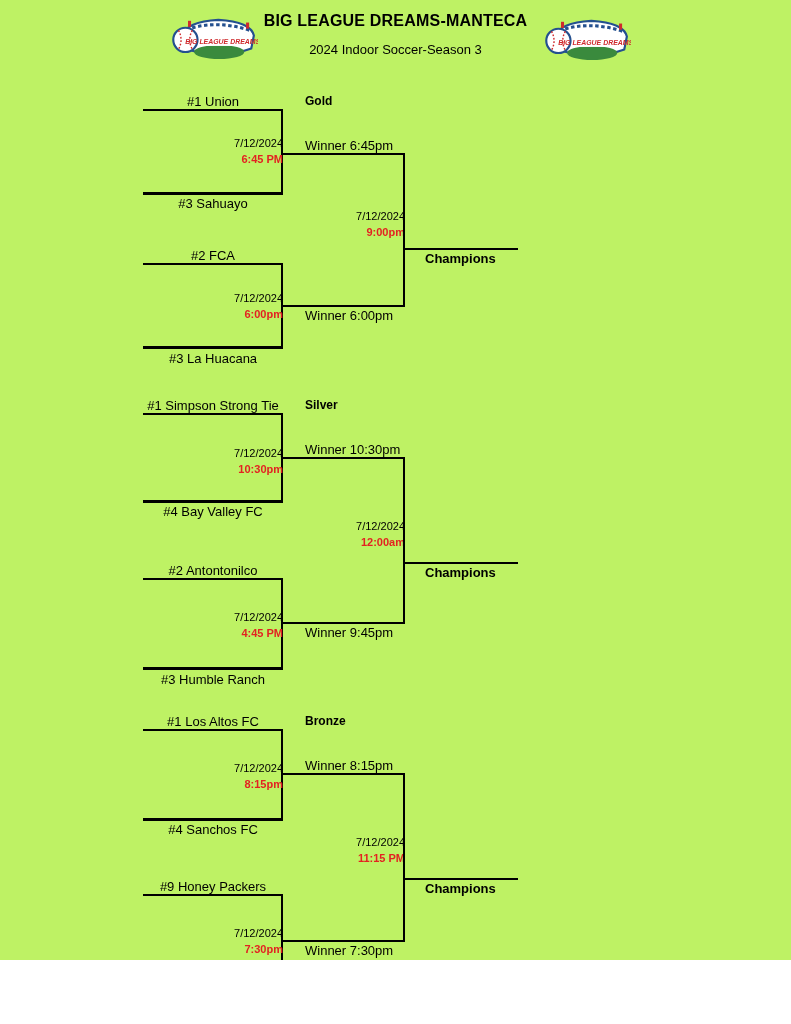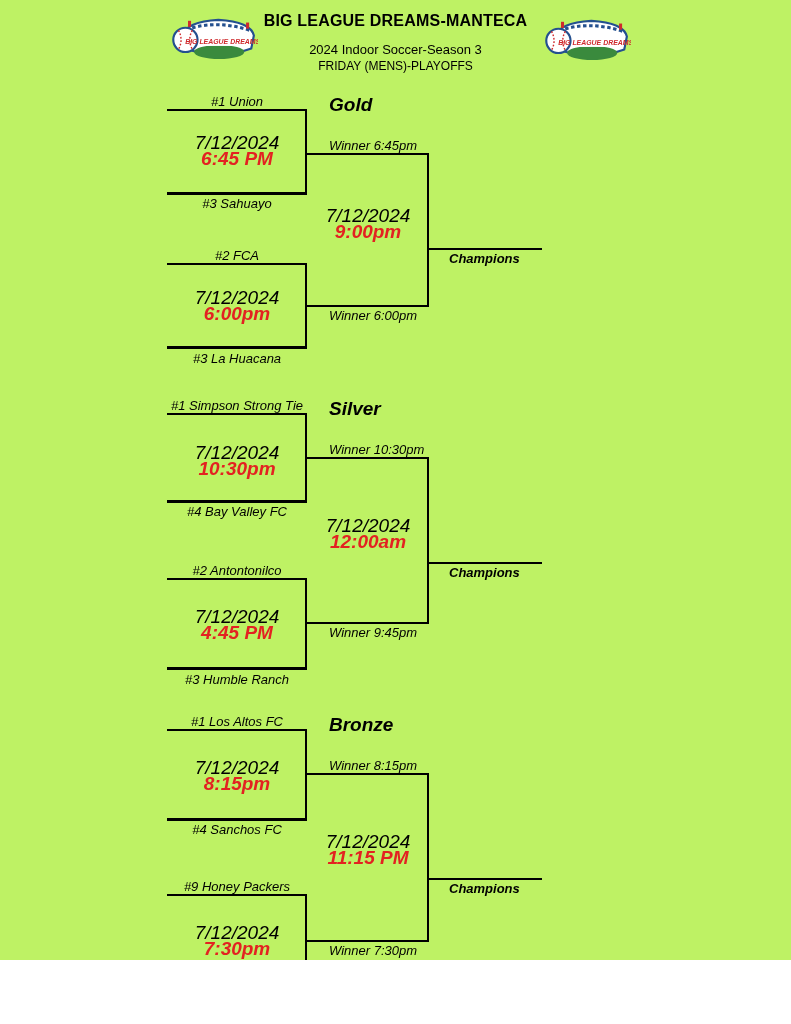--- a/index.html
+++ b/index.html
@@ -20,21 +20,21 @@
   .titles { position:absolute; top:12px; left:0; right:0; text-align:center; }
   .title    { font-size:16px; font-weight:bold; letter-spacing:.2px; }
   .subtitle { font-size:13px; margin-top:12px; }
   .division { font-size:12px; margin-top:2px; }
   .logo { position:absolute; width:88px; height:52px; }
   .logo-left  { left:170px; top:13px; }
   .logo-right { left:543px; top:14px; }
   .logo text { font-family:"Liberation Sans", sans-serif; }
 
   
-  .bracket { position:absolute; left:162px; width:410px;font-style:italic; }
+  .bracket { position:absolute; left:138px; width:410px; }
   .b0 { top:93px;  height:300px; --d1:42px; --l2:99px;  --fd:115px; --l3:170px; --d3:197px; --w2:212px; --l4:253px; --ch:155px; }
   .b1 { top:397px; height:300px; --d1:48px; --l2:103px; --fd:121px; --l3:181px; --d3:212px; --w2:225px; --l4:270px; --ch:165px; }
   .b2 { top:713px; height:300px; --d1:47px; --l2:105px; --fd:121px; --l3:181px; --d3:212px; --w2:227px; --l4:274px; --ch:165px; }
 
   .line  { position:absolute; background:#000; }
   .l1    { top:16px; left:5px; width:140px; height:2px; }
   .v1    { left:143px; top:16px; width:2px; height:calc(var(--l2) - 16px + 3px); }
   .l2    { top:var(--l2); left:5px; width:140px; height:3px; }
   .w1line{ top:60px; left:145px; width:122px; height:2px; }
   .l3    { top:var(--l3); left:5px; width:140px; height:2px; }
@@ -43,23 +43,23 @@
   .l4    { top:var(--l4); left:5px; width:140px; height:3px; }
   .vfinal{ left:265px; top:60px; width:2px; height:calc(var(--w2) - 60px + 2px); }
   .chline{ top:var(--ch); left:267px; width:113px; height:2px; }
 
   .team { position:absolute; left:5px; width:140px; text-align:center; font-size:13px; white-space:nowrap; }
   .team1 { top:1px; }
   .team2 { top:calc(var(--l2) + 4px); }
   .team3 { top:calc(var(--l3) - 15px); }
   .team4 { top:calc(var(--l4) + 5px); }
 
-  .tier { position:absolute; left:167px; top:1px; font-size:19px; font-weight:bold; }
-
-  .date-block { position:absolute; text-align:center; font-size:19px; line-height:16px; }
+  .tier { position:absolute; left:167px; top:1px; font-size:12px; font-weight:bold; }
+
+  .date-block { position:absolute; text-align:right; font-size:11px; line-height:16px; }
   .d1 { top:var(--d1); left:5px; width:140px; }
   .fd { top:var(--fd); left:145px; width:122px; }
   .d3 { top:var(--d3); left:5px; width:140px; }
   .time { color:var(--red); font-weight:bold; }
 
   .winner-label { position:absolute; left:167px; font-size:13px; white-space:nowrap; }
   .w1text { top:45px; }
   .w2text { top:calc(var(--w2) + 3px); }
 
   .champ { position:absolute; left:287px; top:calc(var(--ch) + 3px); width:110px; font-size:13px; font-weight:bold; }
@@ -78,21 +78,20 @@
     <rect x="28" y="27" width="64" height="11" fill="#ffffff"></rect>
     <circle cx="17" cy="31" r="14" fill="#ffffff" stroke="#24508f" stroke-width="2.5"></circle>
     <path d="M9 20 q6 11 0 22" fill="none" stroke="#cf2a2d" stroke-width="1.6" stroke-dasharray="2 2"></path>
     <path d="M25 20 q-6 11 0 22" fill="none" stroke="#cf2a2d" stroke-width="1.6" stroke-dasharray="2 2"></path>
     <text x="60" y="36" text-anchor="middle" font-size="8" font-weight="bold" font-style="italic" fill="#cf2a2d">BIG LEAGUE DREAMS</text>
   </svg>
 
   <div class="titles">
     <div class="title">BIG LEAGUE DREAMS-MANTECA</div>
     <div class="subtitle">2024 Indoor Soccer-Season 3</div>
-    <div class="division">FRIDAY (MENS)-PLAYOFFS</div>
   </div>
 
   <svg class="logo logo-right" viewBox="0 0 100 60" aria-hidden="true">
     <path d="M14 26 Q18 10 55 8 Q92 10 96 26 L93 41 Q55 55 17 41 Z" fill="#ffffff" stroke="#24508f" stroke-width="2.5"></path>
     <path d="M18 19 Q55 7 94 21" fill="none" stroke="#24508f" stroke-width="3.5" stroke-dasharray="4 3"></path>
     <rect x="20" y="9" width="3.5" height="7" fill="#cf2a2d"></rect>
     <rect x="87" y="11" width="3.5" height="7" fill="#cf2a2d"></rect>
     <ellipse cx="56" cy="45" rx="29" ry="8" fill="#3a8a3d"></ellipse>
     <rect x="28" y="27" width="64" height="11" fill="#ffffff"></rect>
     <circle cx="17" cy="31" r="14" fill="#ffffff" stroke="#24508f" stroke-width="2.5"></circle>

